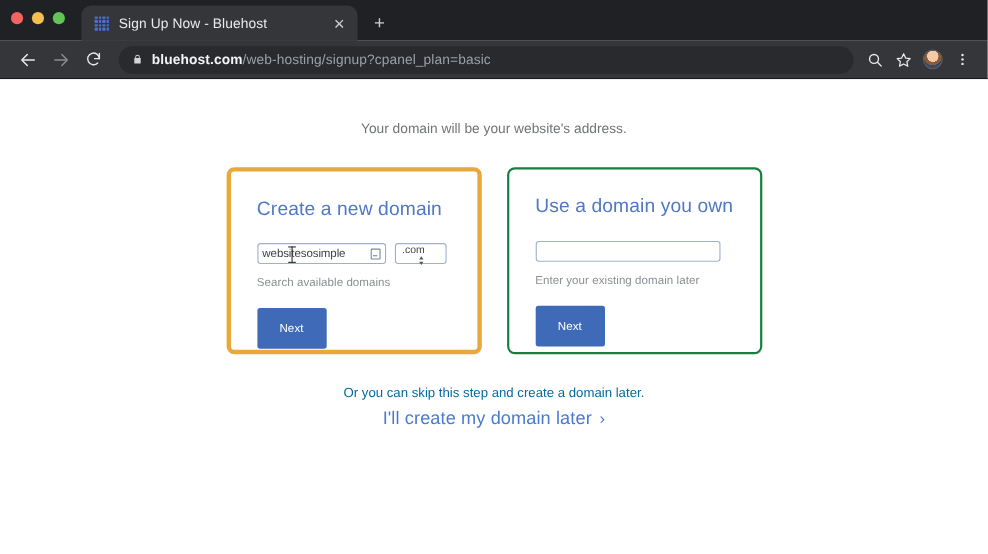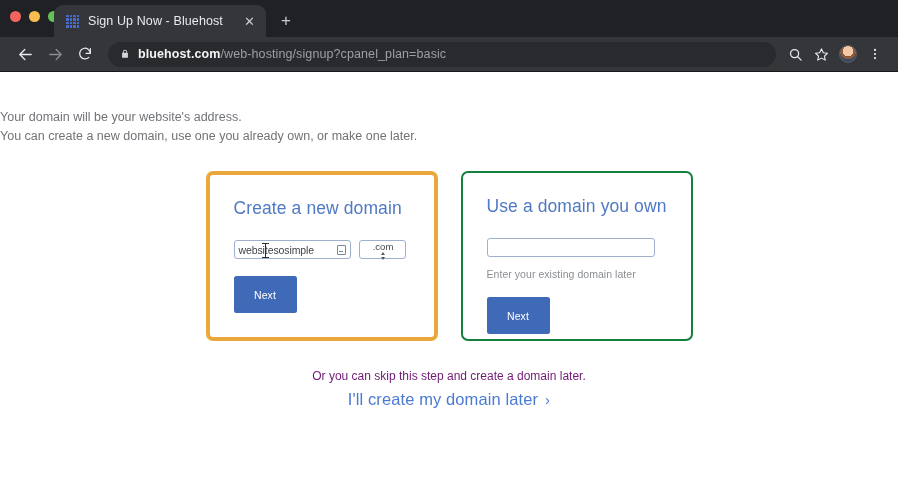--- a/index.html
+++ b/index.html
@@ -17,21 +17,21 @@
     height:37px; background:#202124; display:flex; align-items:flex-end;
     position:relative; flex:0 0 37px;
   }
   .traffic { position:absolute; left:10px; top:11px; display:flex; gap:8px; align-items:center; }
   .dot { width:11px; height:11px; border-radius:50%; }
   .dot.red { background:#f4645f; }
   .dot.yellow { background:#f6bd50; }
   .dot.green { background:#61c454; }
 
   .tab {
-    margin-left:54px; height:32px; width:212px; background:#35363a;
+    margin-left:74px; height:32px; width:251px; background:#35363a;
     border-radius:9px 9px 0 0; display:flex; align-items:center;
     padding:0 8px 0 12px; gap:9px; position:relative;
   }
   .favicon { width:13px; height:13px; flex:0 0 13px; display:grid;
     grid-template-columns:repeat(4,1fr); grid-template-rows:repeat(4,1fr); gap:1px; }
   .favicon i { background:#4a6fd0; display:block; border-radius:0.5px; }
   .tab-title {
     font-size:12.5px; color:#e8eaed; white-space:nowrap; overflow:hidden;
     text-overflow:ellipsis; flex:1; letter-spacing:0.1px;
   }
@@ -70,21 +70,21 @@
   }
 
   
   .page { flex:1; background:#ffffff; position:relative; overflow:hidden; }
 
   .headline {
     text-align:center; color:#4b7ad1; font-size:26px; font-weight:400;
     margin-top:33px; letter-spacing:0.1px;
   }
   .sub {
-    text-align:left; color:#707377; font-size:12.5px; line-height:19px;
+    text-align:center; color:#707377; font-size:12.5px; line-height:19px;
     margin-top:36px;
   }
 
   .cards { display:flex; justify-content:center; gap:23px; margin-top:25px; }
 
   .card {
     width:232px; height:170px; background:#fff; border-radius:7px;
     padding:23px 24px 0 24px; position:relative;
   }
   .card.primary { border:4px solid #eba83a; }
@@ -112,21 +112,21 @@
     position:absolute; left:30px; top:2px; width:1px; height:15px; background:#2b2f33;
   }
   .caret:before, .caret:after {
     content:""; position:absolute; left:-3px; width:7px; height:1px; background:#2b2f33;
   }
   .caret:before { top:0; }
   .caret:after { bottom:0; }
 
   .tldselect {
     width:47px; height:19px; border:1px solid #9fb0cd; border-radius:3px;
-    display:flex; align-items:center; justify-content:space-between;
+    display:flex; justify-content:space-between;
     padding:0 4px 0 6px; background:#fff;flex-direction:column;
   }
   .tldselect .tld { font-size:9.5px; color:#3f4448; }
   .stepper { display:flex; flex-direction:column; gap:2px; align-items:center; }
   .stepper i {
     width:0; height:0; border-left:2.5px solid transparent; border-right:2.5px solid transparent;
   }
   .stepper i.up { border-bottom:3px solid #555a5f; }
   .stepper i.down { border-top:3px solid #555a5f; }
 
@@ -137,21 +137,21 @@
 
   .helper { font-size:10.5px; color:#8b8f93; margin-top:11px; letter-spacing:0.05px; }
 
   .nextbtn {
     width:63px; height:37px; background:#3f6ab8; border-radius:2.5px;
     color:#fff; font-size:10.5px; display:flex; align-items:center;
     justify-content:center; margin-top:17px; letter-spacing:0.1px;
   }
 
   .footer { text-align:center; margin-top:28px; }
-  .footer .skip { font-size:12px; color:#701a75; }
+  .footer .skip { font-size:12px; color:#0369a1; }
   .footer .later {
     font-size:16.5px; color:#4b7ad1; margin-top:7px;
     display:inline-flex; align-items:center; gap:7px; letter-spacing:0.1px;text-align:center;
   }
   .chev { display:inline-block; font-size:15px; line-height:1; }
 </style>
 </head>
 <body>
 
 <div class="browser">
@@ -235,21 +235,20 @@
           <circle cx="12" cy="19" r="1.9"></circle>
         </svg>
     </div>
   </div>
 
   <div class="page">
 
 
     <div class="sub">
       <div>Your domain will be your website's address.</div>
-      <div>You can create a new domain, use one you already own, or make one later.</div>
     </div>
 
     <div class="cards">
 
       <div class="card primary">
         <div class="card-title">Create a new domain</div>
 
         <div class="inputrow">
           <div class="dominput">
             <span class="val">websitesosimple</span>
@@ -260,20 +259,21 @@
           </div>
           <div class="tldselect">
             <span class="tld">.com</span>
             <span class="stepper">
                 <i class="up"></i>
                 <i class="down"></i>
               </span>
           </div>
         </div>
 
+        <div class="helper">Search available domains</div>
         <div class="nextbtn">Next</div>
       </div>
 
       <div class="card secondary">
         <div class="card-title">Use a domain you own</div>
 
         <div class="emptyinput"></div>
 
         <div class="helper">Enter your existing domain later</div>
         <div class="nextbtn">Next</div>

